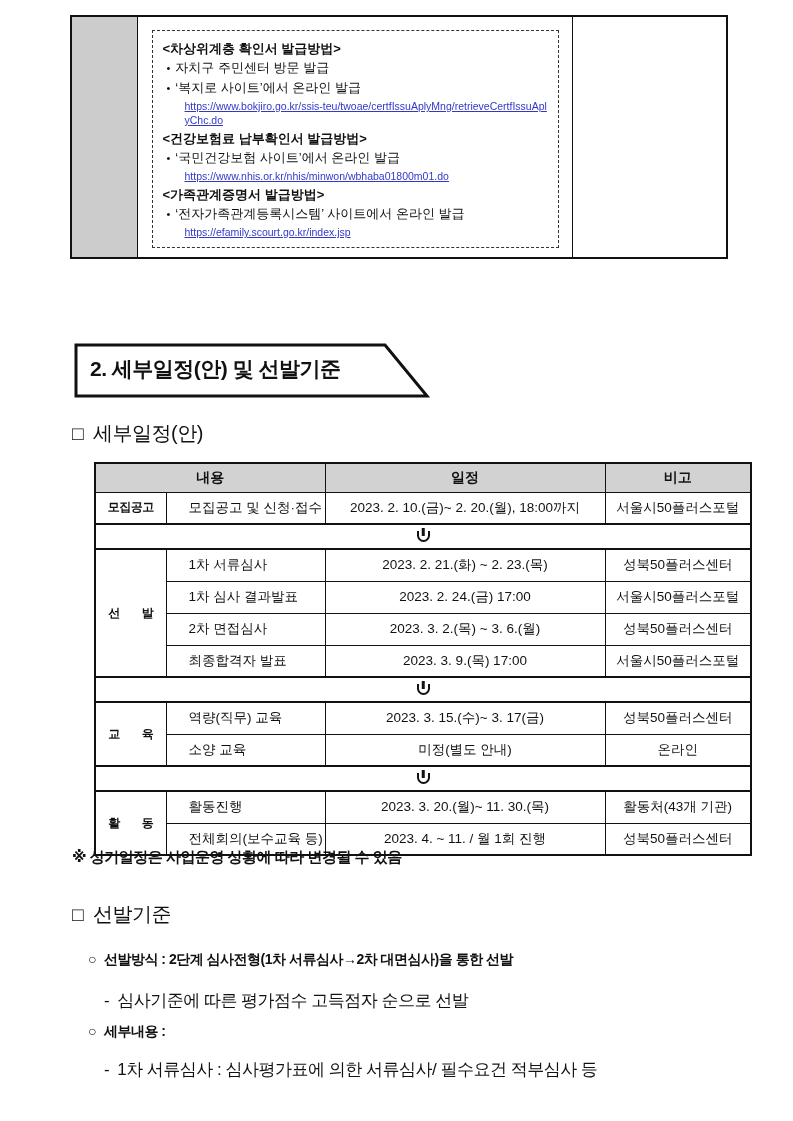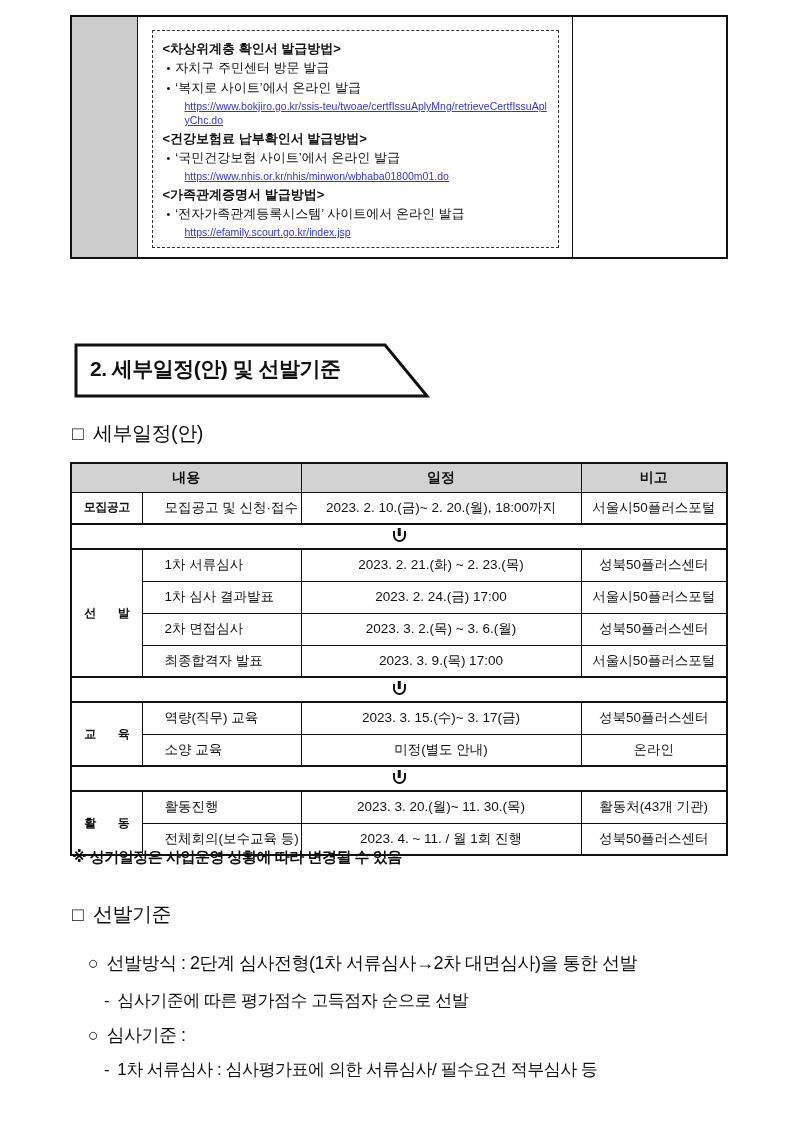--- a/index.html
+++ b/index.html
@@ -56,21 +56,21 @@
   .sq-heading .sq-mark { font-size:19px; line-height:1; }
   #schedule-heading { top:420px; }
   #criteria-heading { top:901px; }
 
   
   .sched-table {
     position:absolute; left:70px; top:462px; width:656px;
     border-collapse:collapse; table-layout:fixed; font-size:13.5px;
   }
   .sched-table, .sched-table th, .sched-table td { border:1px solid #111; }
-  .sched-table { border:2px solid #111; }
+  .sched-table { border:2px solid #111;margin-left:24px; }
   .sched-table th {
     background:#d2d2d2; font-weight:bold; font-size:14px; height:29px;
     text-align:center; vertical-align:middle;
   }
   .sched-table td { height:32px; text-align:center; vertical-align:middle; background:#fff; }
   .sched-table td.cat {
     font-weight:bold; font-size:12px; word-spacing:1.6em; letter-spacing:-0.5px;
   }
   .sched-table td.content { text-align:left; padding-left:22px; }
   .sched-table tr.arrow-row td {
@@ -88,21 +88,21 @@
     top:0; width:2.5px; height:8px; background:#111;
   }
 
   .footnote {
     position:absolute; left:72px; top:848px;
     font-size:15px; font-weight:bold; letter-spacing:-0.5px;
   }
 
   
   .crit-item { position:absolute; letter-spacing:-0.5px; white-space:nowrap; }
-  .crit-circle { left:88px; font-size:18px; }
+  .crit-circle { left:88px; font-size:14px;font-weight:bold; }
   .crit-dash { left:104px; font-size:17px; }
   #crit-0 { top:951px; }
   #crit-1 { top:989px; }
   #crit-2 { top:1023px; }
   #crit-3 { top:1058px; }
   .crit-item .marker { margin-right:8px; }
 </style>
 </head>
 <body>
 
@@ -236,17 +236,17 @@
   <span>선발기준</span>
 </div>
 
 <div class="crit-item crit-circle" id="crit-0">
   <span class="marker">○</span><span>선발방식 : 2단계 심사전형(1차 서류심사→2차 대면심사)을 통한 선발</span>
 </div>
 <div class="crit-item crit-dash" id="crit-1">
   <span class="marker">-</span><span>심사기준에 따른 평가점수 고득점자 순으로 선발</span>
 </div>
 <div class="crit-item crit-circle" id="crit-2">
-  <span class="marker">○</span><span>심사기준 :</span>
+  <span class="marker">○</span><span>세부내용 :</span>
 </div>
 <div class="crit-item crit-dash" id="crit-3">
   <span class="marker">-</span><span>1차 서류심사 : 심사평가표에 의한 서류심사/ 필수요건 적부심사 등</span>
 </div>
 
 </body></html>

